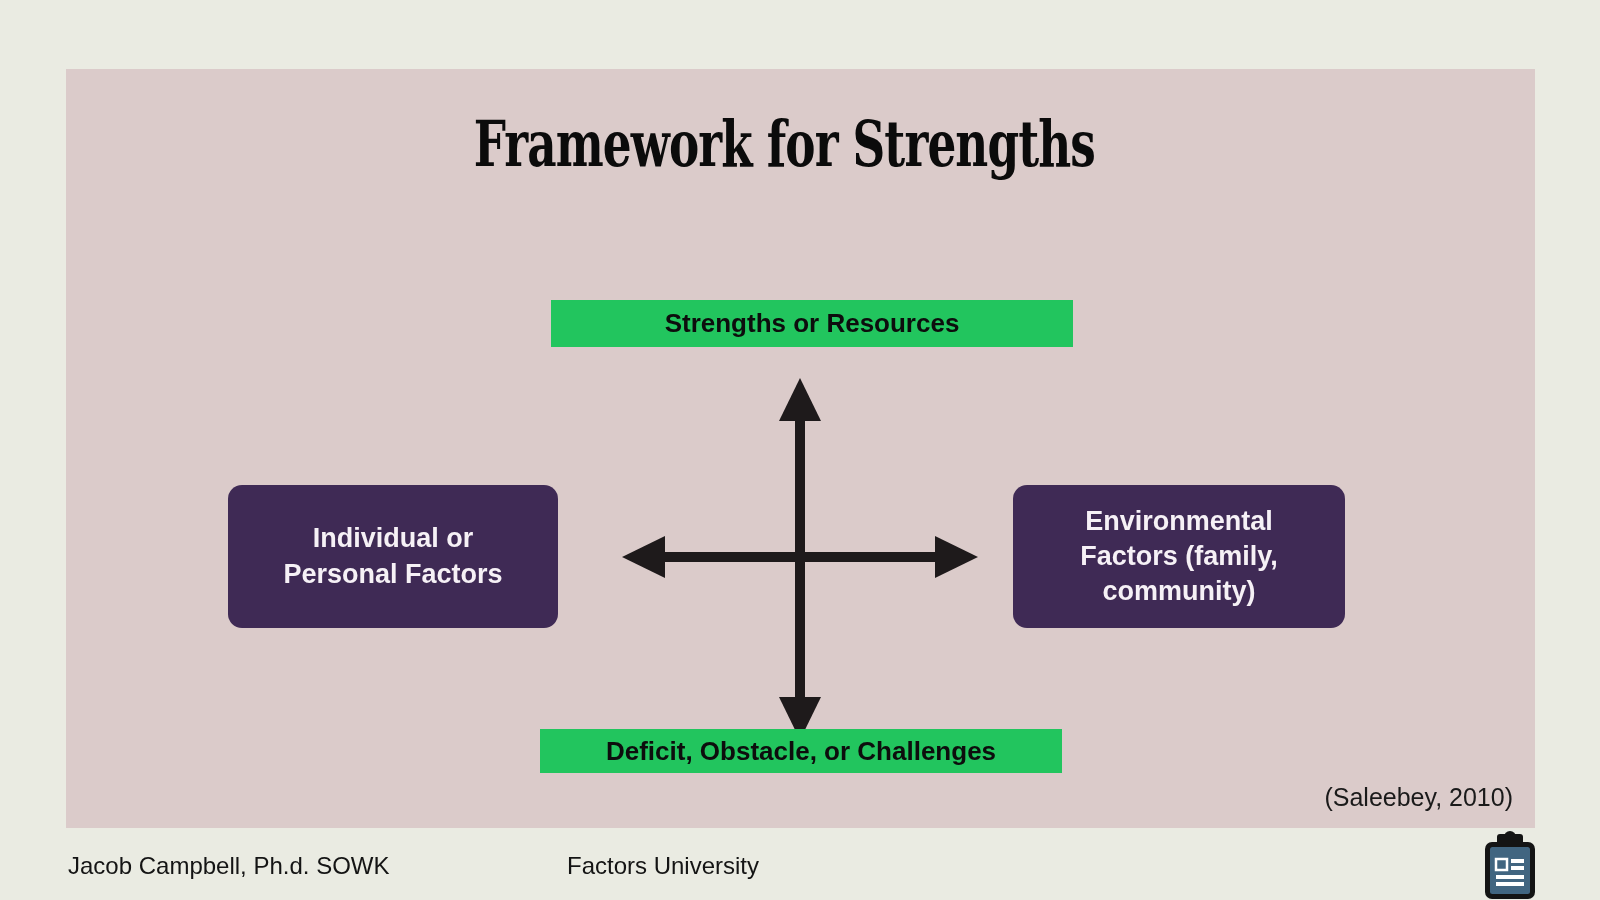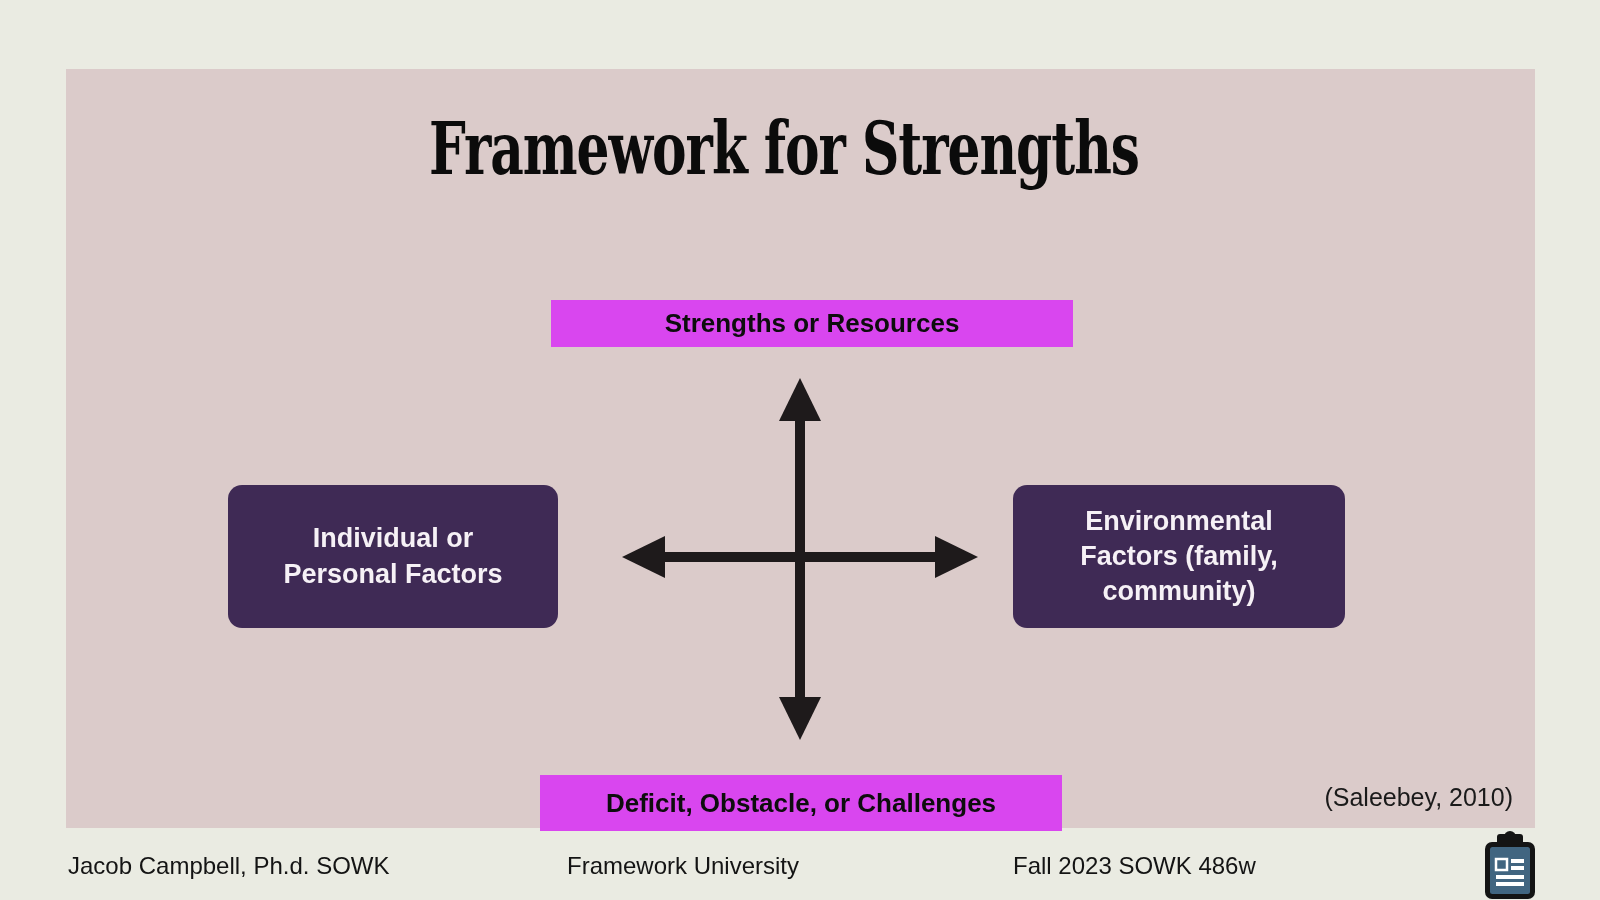--- a/index.html
+++ b/index.html
@@ -2,28 +2,28 @@
 <html><head>
 <meta charset="utf-8">
 <style>
   html,body{margin:0;padding:0;}
   body{width:1600px;height:900px;overflow:hidden;font-family:"Liberation Sans",sans-serif;}
   .page{position:relative;width:1600px;height:900px;background:#EAEBE2;}
   .slide{position:absolute;left:66px;top:69px;width:1469px;height:759px;background:#DBCBCA;}
 
   .centered{position:absolute;left:-16px;width:100%;text-align:center;}
   .title{top:44px;margin:0;font-family:"DejaVu Serif",serif;font-weight:700;color:#0B0B0B;
-         font-size:72px;line-height:1.0;letter-spacing:-0.02em;}
+         font-size:63px;line-height:1.0;letter-spacing:-0.02em;}
   .title .squeeze{display:inline-block;transform:scaleX(0.72);transform-origin:center;white-space:nowrap;}
   .subtitle{top:148px;font-size:29px;font-weight:700;color:#111;}
 
-  .banner{position:absolute;background:#d946ef;color:#0D0D0D;font-weight:700;font-size:26px;
+  .banner{position:absolute;background:#22c55e;color:#0D0D0D;font-weight:700;font-size:26px;
           display:flex;align-items:center;justify-content:center;}
   .banner-top{left:485px;top:231px;width:522px;height:47px;}
-  .banner-bottom{left:474px;top:706px;width:522px;height:56px;}
+  .banner-bottom{left:474px;top:660px;width:522px;height:44px;}
 
   .cross{position:absolute;left:540px;top:300px;}
 
   .pbox{position:absolute;width:330px;height:143px;background:#3F2A55;border-radius:14px;
         display:flex;align-items:center;justify-content:center;text-align:center;
         color:#F6F1F6;font-weight:700;font-size:27px;line-height:1.3;white-space:pre-line;}
   .pbox-left{left:162px;top:416px;}
   .pbox-right{left:947px;top:416px;width:332px;}
 
   .citation{position:absolute;right:22px;top:714px;font-size:25px;color:#1A1A1A;}
@@ -72,22 +72,21 @@
 
     <div class="banner banner-bottom">
       <span>Deficit, Obstacle, or Challenges</span>
     </div>
 
     <div class="citation">(Saleebey, 2010)</div>
 
   </div>
 
   <span class="footer-text f-author">Jacob Campbell, Ph.d. SOWK</span>
-  <span class="footer-text f-inst">Framework University</span>
-  <span class="footer-text f-course">Fall 2023 SOWK 486w</span>
+  <span class="footer-text f-inst">Factors University</span>
 
   <svg class="clipboard" width="56" height="71" viewBox="0 0 56 71">
     <circle cx="28" cy="8" r="6" fill="#141414"></circle>
     <circle cx="28" cy="7" r="2" fill="#EAEBE2"></circle>
     <rect x="15" y="5" width="26" height="13" rx="3" fill="#141414"></rect>
     <rect x="3" y="13" width="50" height="57" rx="7" fill="#141414"></rect>
     <rect x="8" y="18" width="40" height="47" rx="2.5" fill="#416580"></rect>
     <rect x="14" y="30" width="11" height="11" fill="none" stroke="#FFFFFF" stroke-width="2.5"></rect>
     <rect x="29" y="30" width="13" height="4" fill="#FFFFFF"></rect>
     <rect x="29" y="37" width="13" height="4" fill="#FFFFFF"></rect>

